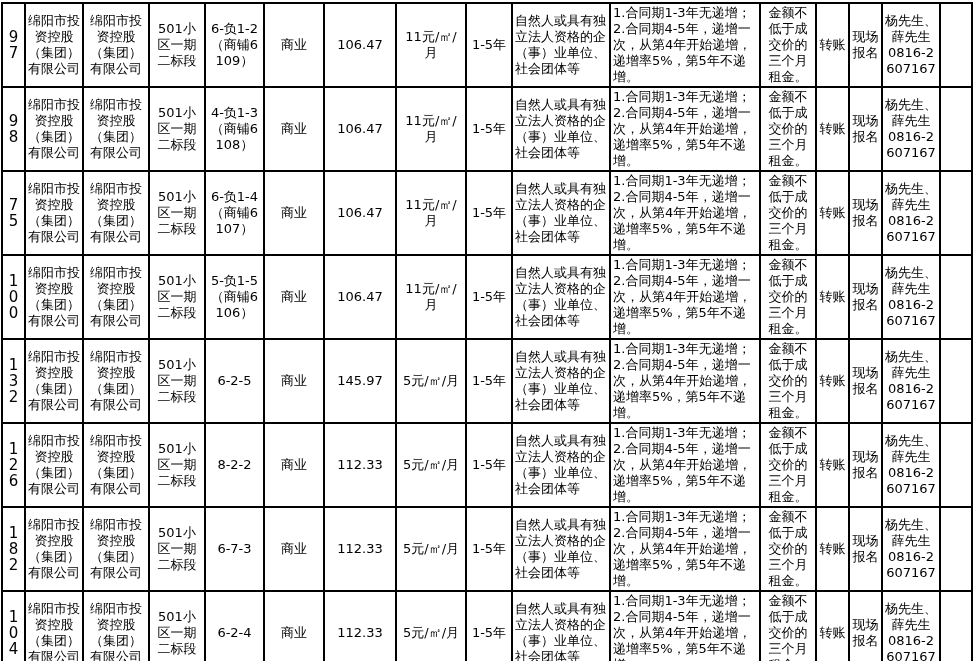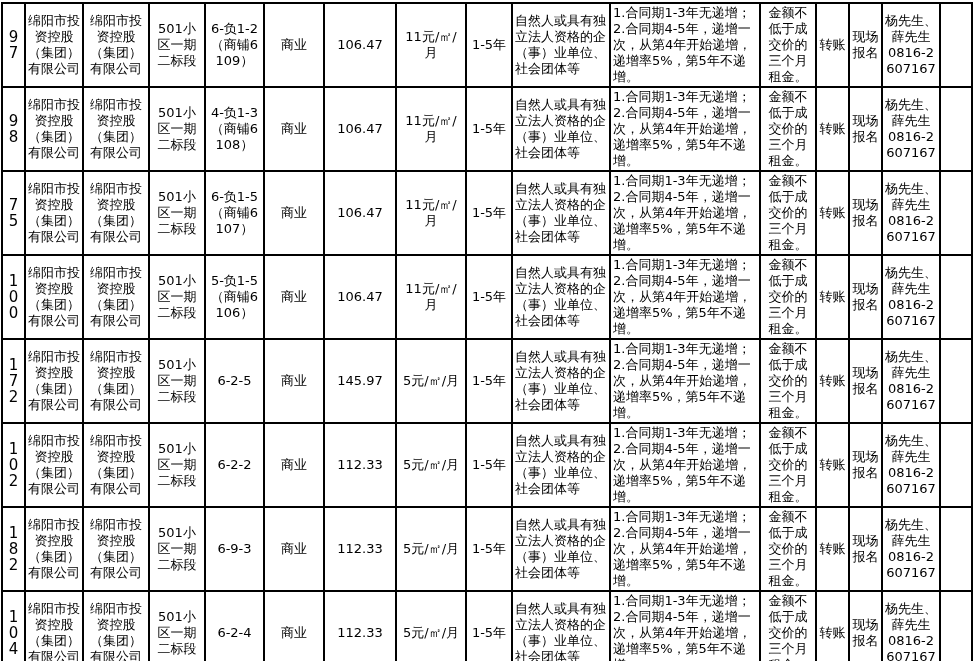--- a/index.html
+++ b/index.html
@@ -116,21 +116,21 @@
           <td>现场报名</td>
           <td>杨先生、薛先生
 0816-2607167</td>
           <td></td>
         </tr>
         <tr>
           <td>75</td>
           <td>绵阳市投资控股（集团）有限公司</td>
           <td>绵阳市投资控股（集团）有限公司</td>
           <td>501小区一期二标段</td>
-          <td>6-负1-5
+          <td>6-负1-4
 （商铺6107）</td>
           <td>商业</td>
           <td>106.47</td>
           <td>11元/㎡/月</td>
           <td>1-5年</td>
           <td>自然人或具有独立法人资格的企（事）业单位、社会团体等</td>
           <td>1.合同期1-3年无递增；
 2.合同期4-5年，递增一次，从第4年开始递增，递增率5%，第5年不递增。</td>
           <td>金额不低于成交价的三个月租金。</td>
           <td>转账</td>
@@ -154,65 +154,65 @@
           <td>1.合同期1-3年无递增；
 2.合同期4-5年，递增一次，从第4年开始递增，递增率5%，第5年不递增。</td>
           <td>金额不低于成交价的三个月租金。</td>
           <td>转账</td>
           <td>现场报名</td>
           <td>杨先生、薛先生
 0816-2607167</td>
           <td></td>
         </tr>
         <tr>
-          <td>172</td>
+          <td>132</td>
           <td>绵阳市投资控股（集团）有限公司</td>
           <td>绵阳市投资控股（集团）有限公司</td>
           <td>501小区一期二标段</td>
           <td>6-2-5</td>
           <td>商业</td>
           <td>145.97</td>
           <td>5元/㎡/月</td>
           <td>1-5年</td>
           <td>自然人或具有独立法人资格的企（事）业单位、社会团体等</td>
           <td>1.合同期1-3年无递增；
 2.合同期4-5年，递增一次，从第4年开始递增，递增率5%，第5年不递增。</td>
           <td>金额不低于成交价的三个月租金。</td>
           <td>转账</td>
           <td>现场报名</td>
           <td>杨先生、薛先生
 0816-2607167</td>
           <td></td>
         </tr>
         <tr>
-          <td>102</td>
-          <td>绵阳市投资控股（集团）有限公司</td>
-          <td>绵阳市投资控股（集团）有限公司</td>
-          <td>501小区一期二标段</td>
-          <td>6-2-2</td>
+          <td>126</td>
+          <td>绵阳市投资控股（集团）有限公司</td>
+          <td>绵阳市投资控股（集团）有限公司</td>
+          <td>501小区一期二标段</td>
+          <td>8-2-2</td>
           <td>商业</td>
           <td>112.33</td>
           <td>5元/㎡/月</td>
           <td>1-5年</td>
           <td>自然人或具有独立法人资格的企（事）业单位、社会团体等</td>
           <td>1.合同期1-3年无递增；
 2.合同期4-5年，递增一次，从第4年开始递增，递增率5%，第5年不递增。</td>
           <td>金额不低于成交价的三个月租金。</td>
           <td>转账</td>
           <td>现场报名</td>
           <td>杨先生、薛先生
 0816-2607167</td>
           <td></td>
         </tr>
         <tr>
           <td>182</td>
           <td>绵阳市投资控股（集团）有限公司</td>
           <td>绵阳市投资控股（集团）有限公司</td>
           <td>501小区一期二标段</td>
-          <td>6-9-3</td>
+          <td>6-7-3</td>
           <td>商业</td>
           <td>112.33</td>
           <td>5元/㎡/月</td>
           <td>1-5年</td>
           <td>自然人或具有独立法人资格的企（事）业单位、社会团体等</td>
           <td>1.合同期1-3年无递增；
 2.合同期4-5年，递增一次，从第4年开始递增，递增率5%，第5年不递增。</td>
           <td>金额不低于成交价的三个月租金。</td>
           <td>转账</td>
           <td>现场报名</td>

